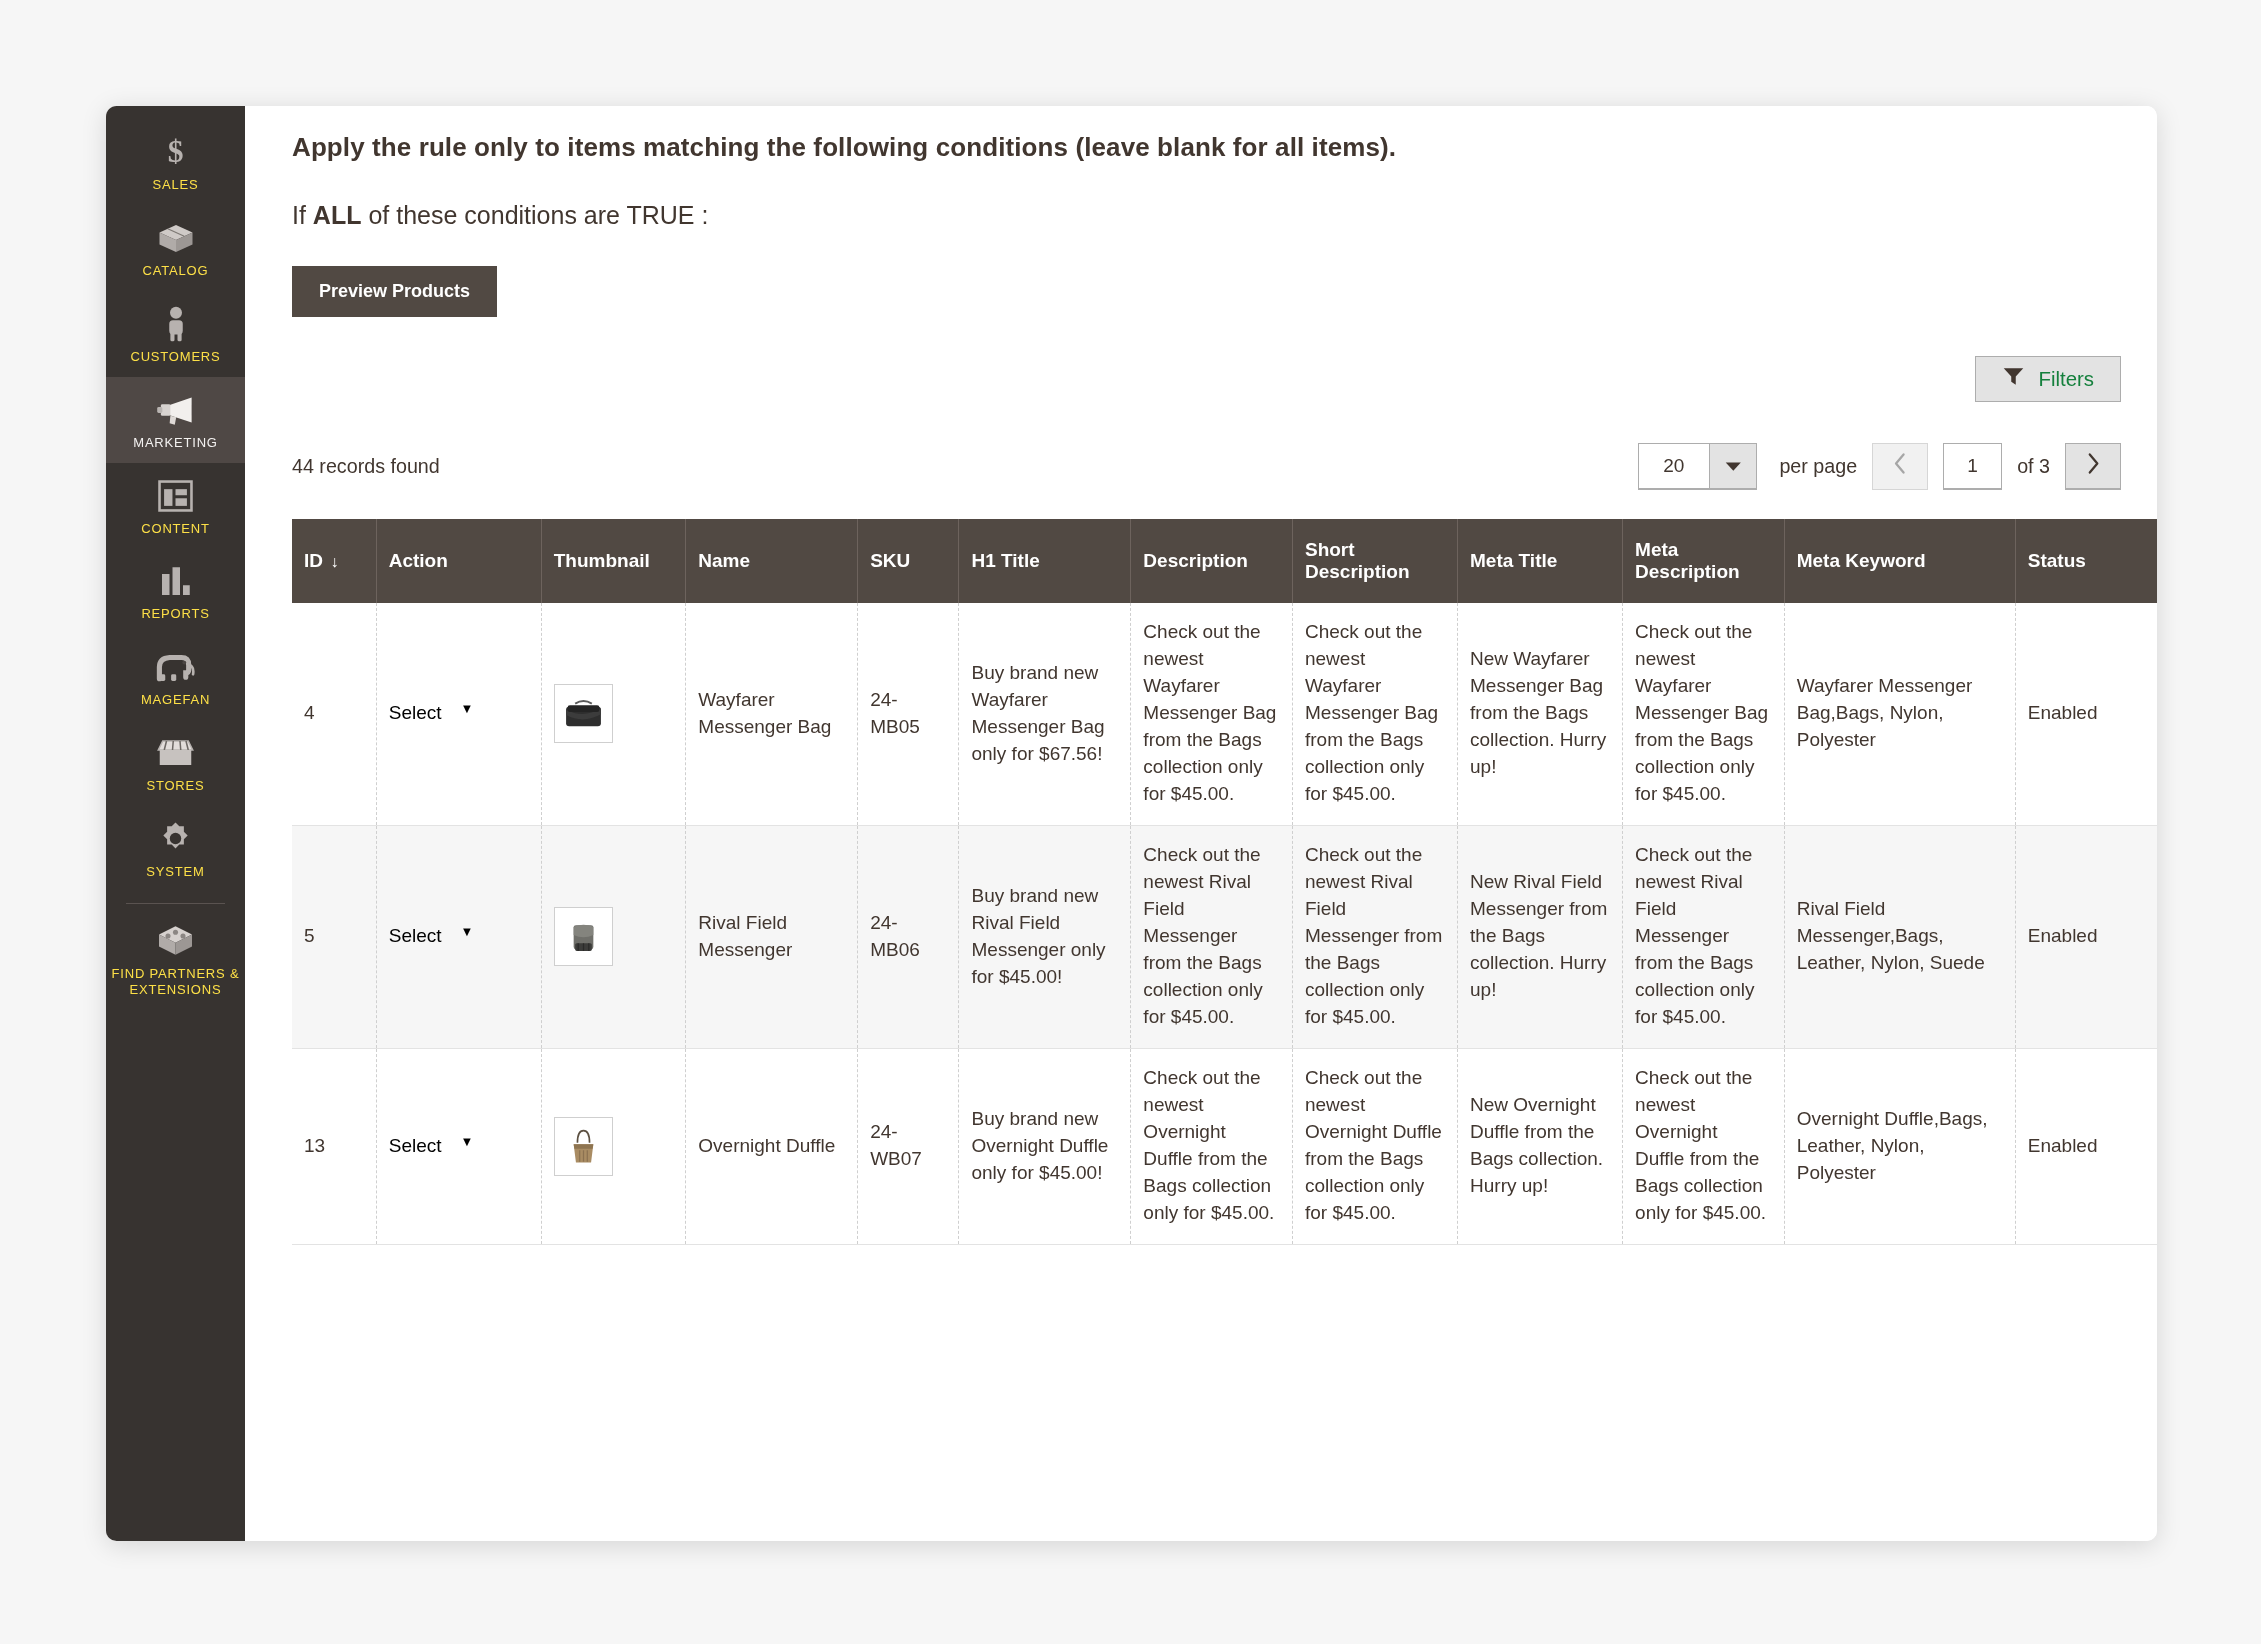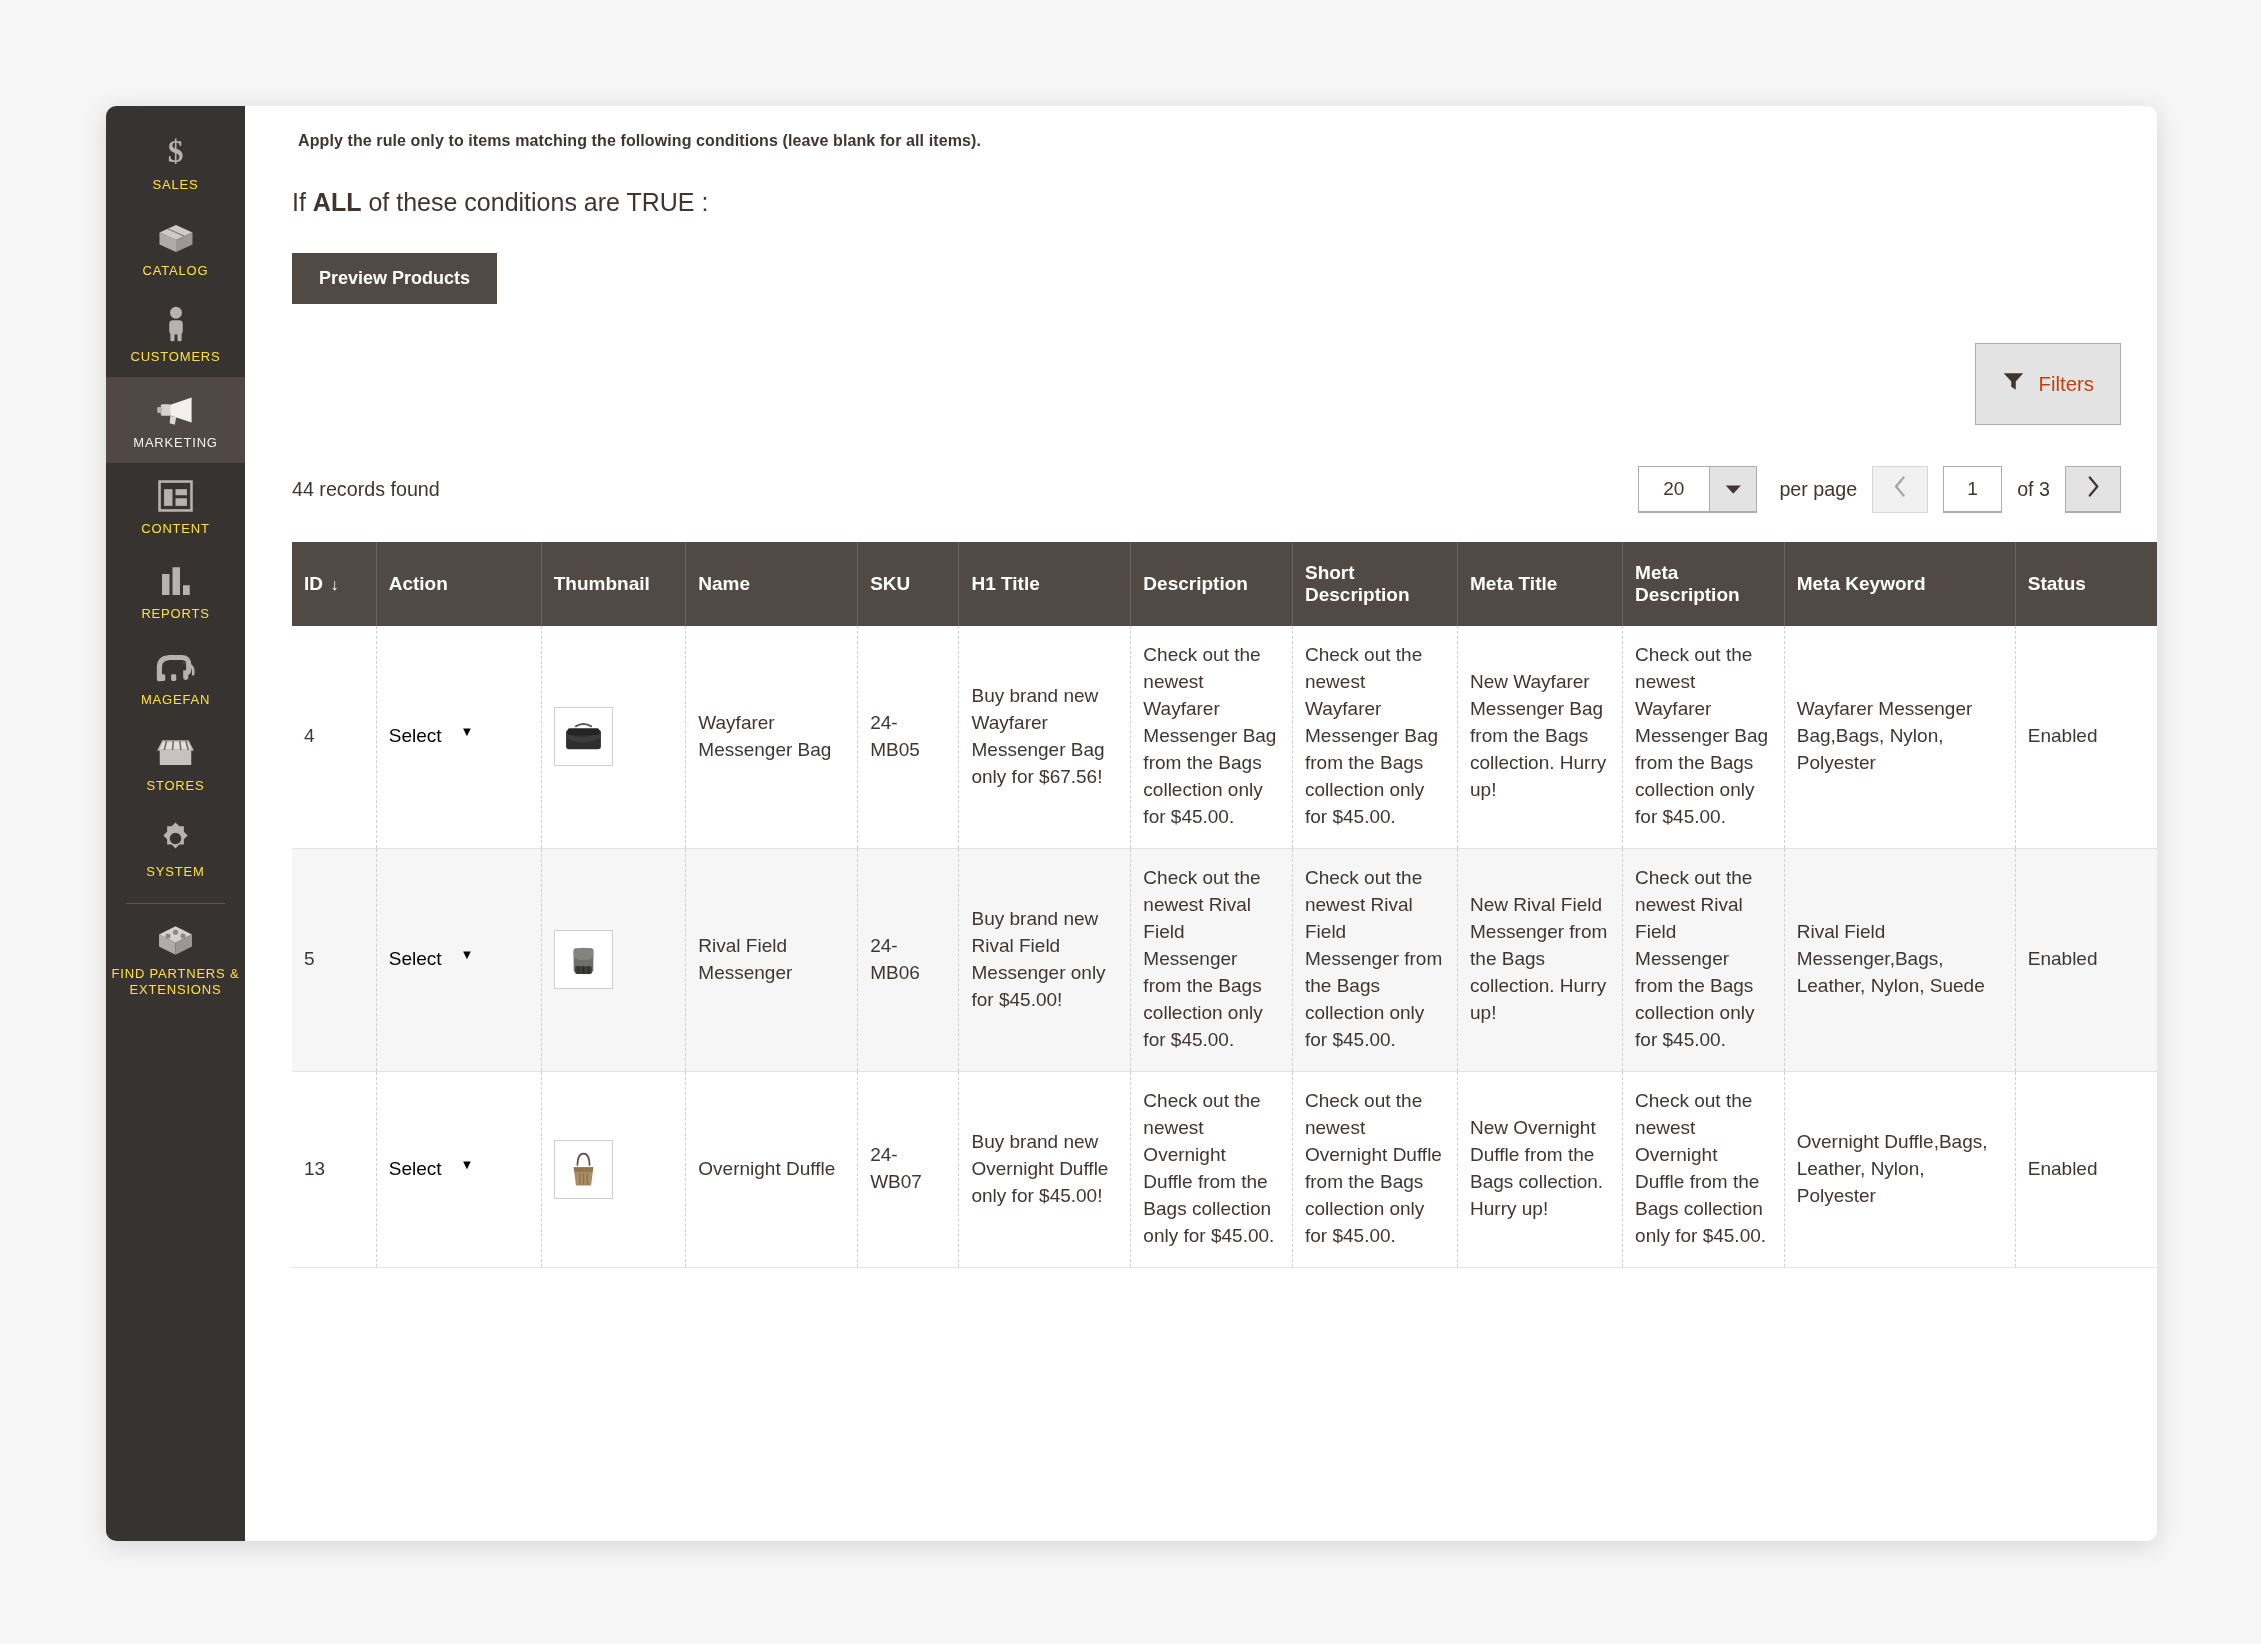--- a/index.html
+++ b/index.html
@@ -67,24 +67,24 @@
   }
   
   .main {
     flex: 1 1 auto;
     background: #ffffff;
     padding: 26px 36px 0 47px;
     overflow: hidden;
     position: relative;
   }
   .rule-intro {
-    font-size: 16px;
+    font-size: 26px;
     font-weight: bold;
     color: #41362f;
-    margin: 0 0 38px 6px;
+    margin: 0 0 38px 0;
     letter-spacing: 0.1px;
   }
   .cond-line {
     font-size: 25px;
     color: #41362f;
     margin: 0 0 16.6px 0;
   }
   .cond-line .bold { font-weight: bold; }
   .cond-block {
     border-left: 2.3px dotted #b2aca8;
@@ -115,23 +115,23 @@
   .filters-bar {
     display: flex; justify-content: flex-end;
     margin-top: 39px;
   }
   .btn-filters {
     display: inline-flex;
     align-items: center;
     gap: 13.6px;
     background: #e3e3e3;
     border: 1.5px solid #adadad;
-    padding: 27px 26px;
+    padding: 9px 26px;
     font-size: 20.4px;
-    color: #c2410c;
+    color: #15803d;
     cursor: pointer;
   }
   .grid-toolbar {
     display: flex;
     align-items: center;
     justify-content: space-between;
     margin-top: 41px;
     padding-bottom: 3px;
   }
   .records-found { font-size: 19.7px; color: #41362f; }

